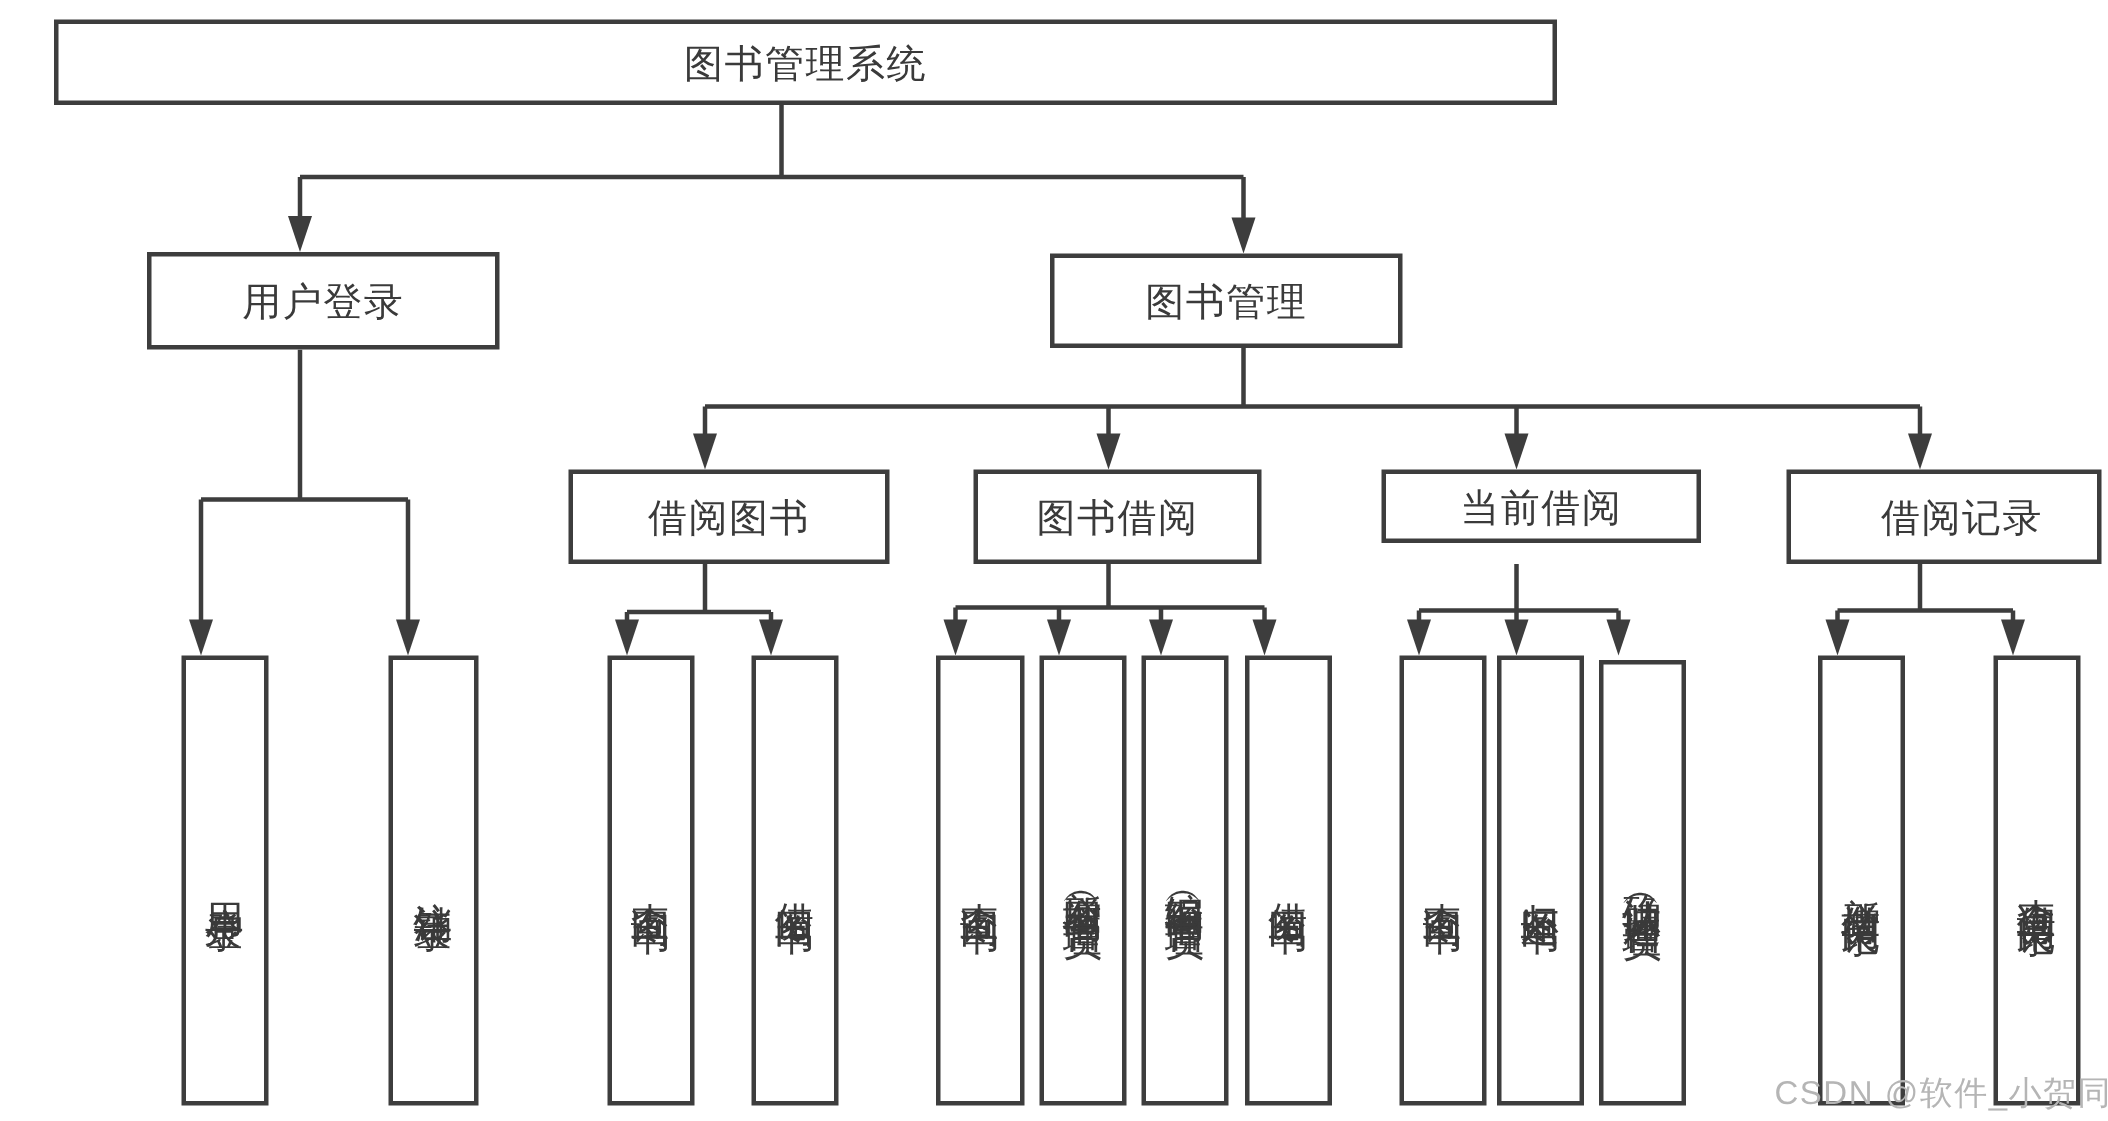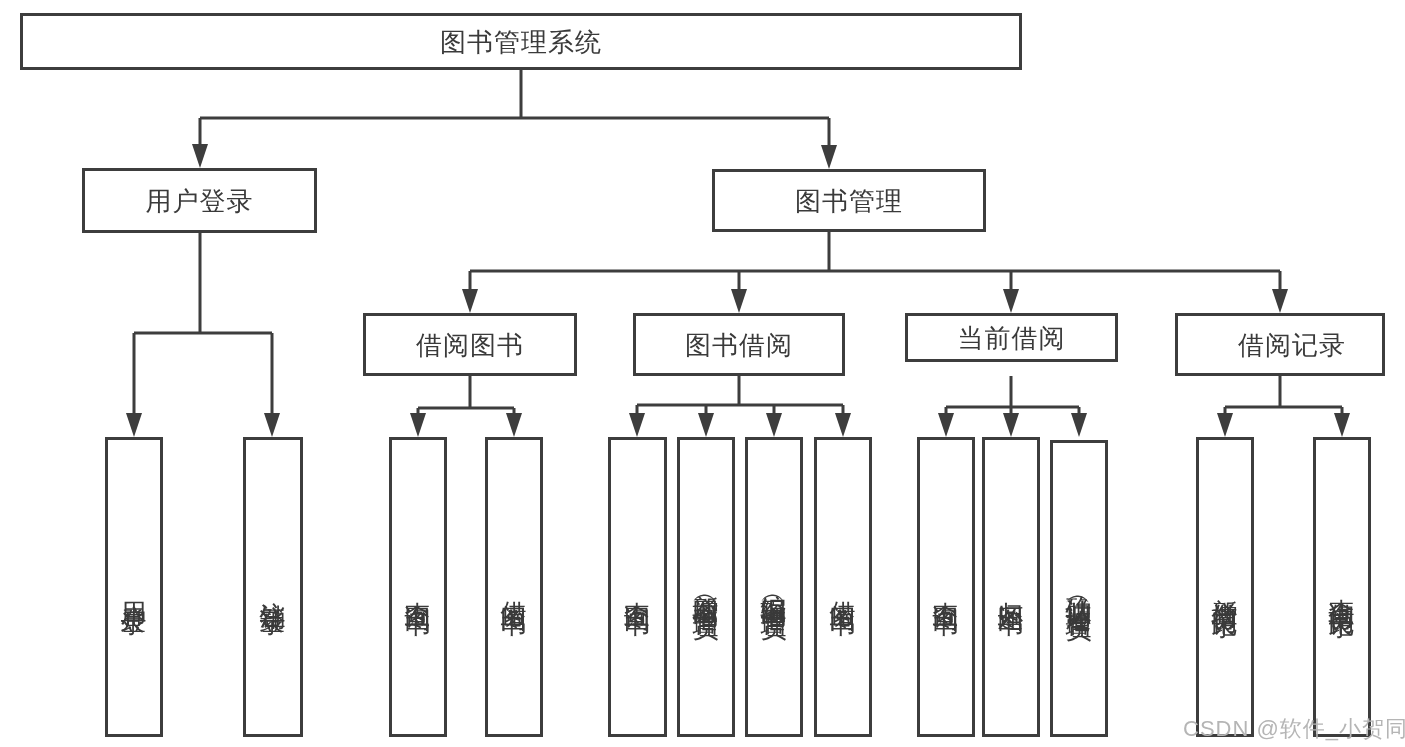--- a/index.html
+++ b/index.html
@@ -28,20 +28,21 @@
     background: #ffffff;
     border: 3px solid #3d3d3d;
     display: flex;
     align-items: center;
     justify-content: center;
     color: #3a3a3a;
     font-size: 26px;
     letter-spacing: 1px;
     line-height: 1;
     text-align: center;
+    margin-left: 16px;
   }
   .leaf {
     writing-mode: vertical-rl;
     text-orientation: mixed;
     letter-spacing: 3px;
     font-size: 26px;
   }
   #watermark {
     position: absolute;
     left: 1183px;
@@ -121,28 +122,28 @@
     </g>
   </svg>
 
   <div class="node" style="left:20px; top:13px; width:1002px; height:57px;">
     <span>图书管理系统</span>
   </div>
 
   <div class="node" style="left:82px; top:168px; width:235px; height:65px;">
     <span>用户登录</span>
   </div>
-  <div class="node" style="left:712px; top:169px; width:274px; height:63px;">
+  <div class="node" style="left:684px; top:169px; width:235px; height:63px;">
     <span>图书管理</span>
   </div>
 
   <div class="node" style="left:363px; top:313px; width:214px; height:63px;">
     <span>借阅图书</span>
   </div>
-  <div class="node" style="left:633px; top:313px; width:212px; height:63px;">
+  <div class="node" style="left:633px; top:313px; width:192px; height:63px;">
     <span>图书借阅</span>
   </div>
   <div class="node" style="left:905px; top:313px; width:213px; height:49px;">
     <span>当前借阅</span>
   </div>
   <div class="node" style="left:1175px; top:313px; width:210px; height:63px;padding-left:24px;">
     <span>借阅记录</span>
   </div>
 
   <div class="node leaf" style="left:105px; top:437px; width:58px; height:300px;">

